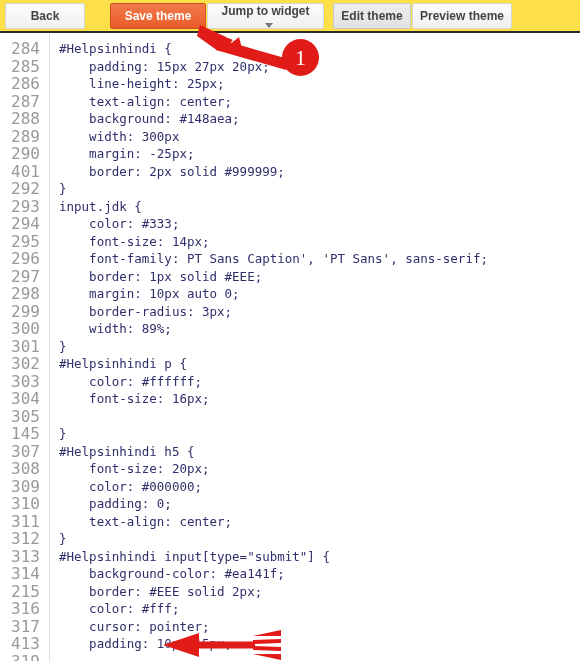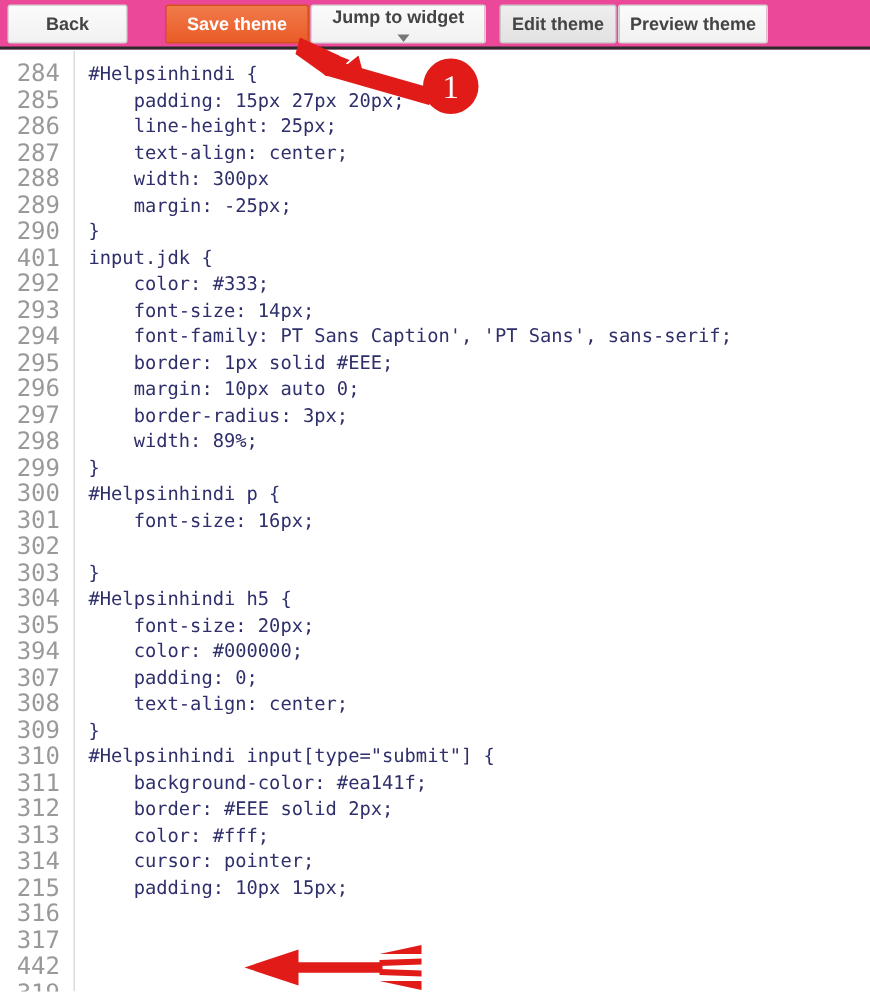--- a/index.html
+++ b/index.html
@@ -14,21 +14,21 @@
     overflow: hidden;
     position: relative;
   }
 
   
   #toolbar {
     position: absolute;
     left: 0; top: 0;
     width: 580px;
     height: 33px;
-    background: #ec4899;
+    background: #fde047;
     border-bottom: 2px solid #2b2b2b;
     box-sizing: border-box;
     display: flex;
     align-items: center;
     z-index: 5;
   }
   .tb-btn {
     height: 26px;
     display: inline-flex;
     align-items: center;
@@ -202,54 +202,57 @@
         <div class="lineno">296</div>
         <div class="lineno">297</div>
         <div class="lineno">298</div>
         <div class="lineno">299</div>
         <div class="lineno">300</div>
         <div class="lineno">301</div>
         <div class="lineno">302</div>
         <div class="lineno">303</div>
         <div class="lineno">304</div>
         <div class="lineno">305</div>
-        <div class="lineno">394</div>
+        <div class="lineno">145</div>
         <div class="lineno">307</div>
         <div class="lineno">308</div>
         <div class="lineno">309</div>
         <div class="lineno">310</div>
         <div class="lineno">311</div>
         <div class="lineno">312</div>
         <div class="lineno">313</div>
         <div class="lineno">314</div>
         <div class="lineno">215</div>
         <div class="lineno">316</div>
         <div class="lineno">317</div>
-        <div class="lineno">442</div>
+        <div class="lineno">413</div>
         <div class="lineno">319</div>
       </div>
   </div>
   <div id="code">
       <div class="codeline">#Helpsinhindi {</div>
       <div class="codeline">    padding: 15px 27px 20px;</div>
       <div class="codeline">    line-height: 25px;</div>
       <div class="codeline">    text-align: center;</div>
+      <div class="codeline">    background: #148aea;</div>
       <div class="codeline">    width: 300px</div>
       <div class="codeline">    margin: -25px;</div>
+      <div class="codeline">    border: 2px solid #999999;</div>
       <div class="codeline">}</div>
       <div class="codeline">input.jdk {</div>
       <div class="codeline">    color: #333;</div>
       <div class="codeline">    font-size: 14px;</div>
       <div class="codeline">    font-family: PT Sans Caption', 'PT Sans', sans-serif;</div>
       <div class="codeline">    border: 1px solid #EEE;</div>
       <div class="codeline">    margin: 10px auto 0;</div>
       <div class="codeline">    border-radius: 3px;</div>
       <div class="codeline">    width: 89%;</div>
       <div class="codeline">}</div>
       <div class="codeline">#Helpsinhindi p {</div>
+      <div class="codeline">    color: #ffffff;</div>
       <div class="codeline">    font-size: 16px;</div>
       <div class="codeline"></div>
       <div class="codeline">}</div>
       <div class="codeline">#Helpsinhindi h5 {</div>
       <div class="codeline">    font-size: 20px;</div>
       <div class="codeline">    color: #000000;</div>
       <div class="codeline">    padding: 0;</div>
       <div class="codeline">    text-align: center;</div>
       <div class="codeline">}</div>
       <div class="codeline">#Helpsinhindi input[type="submit"] {</div>

